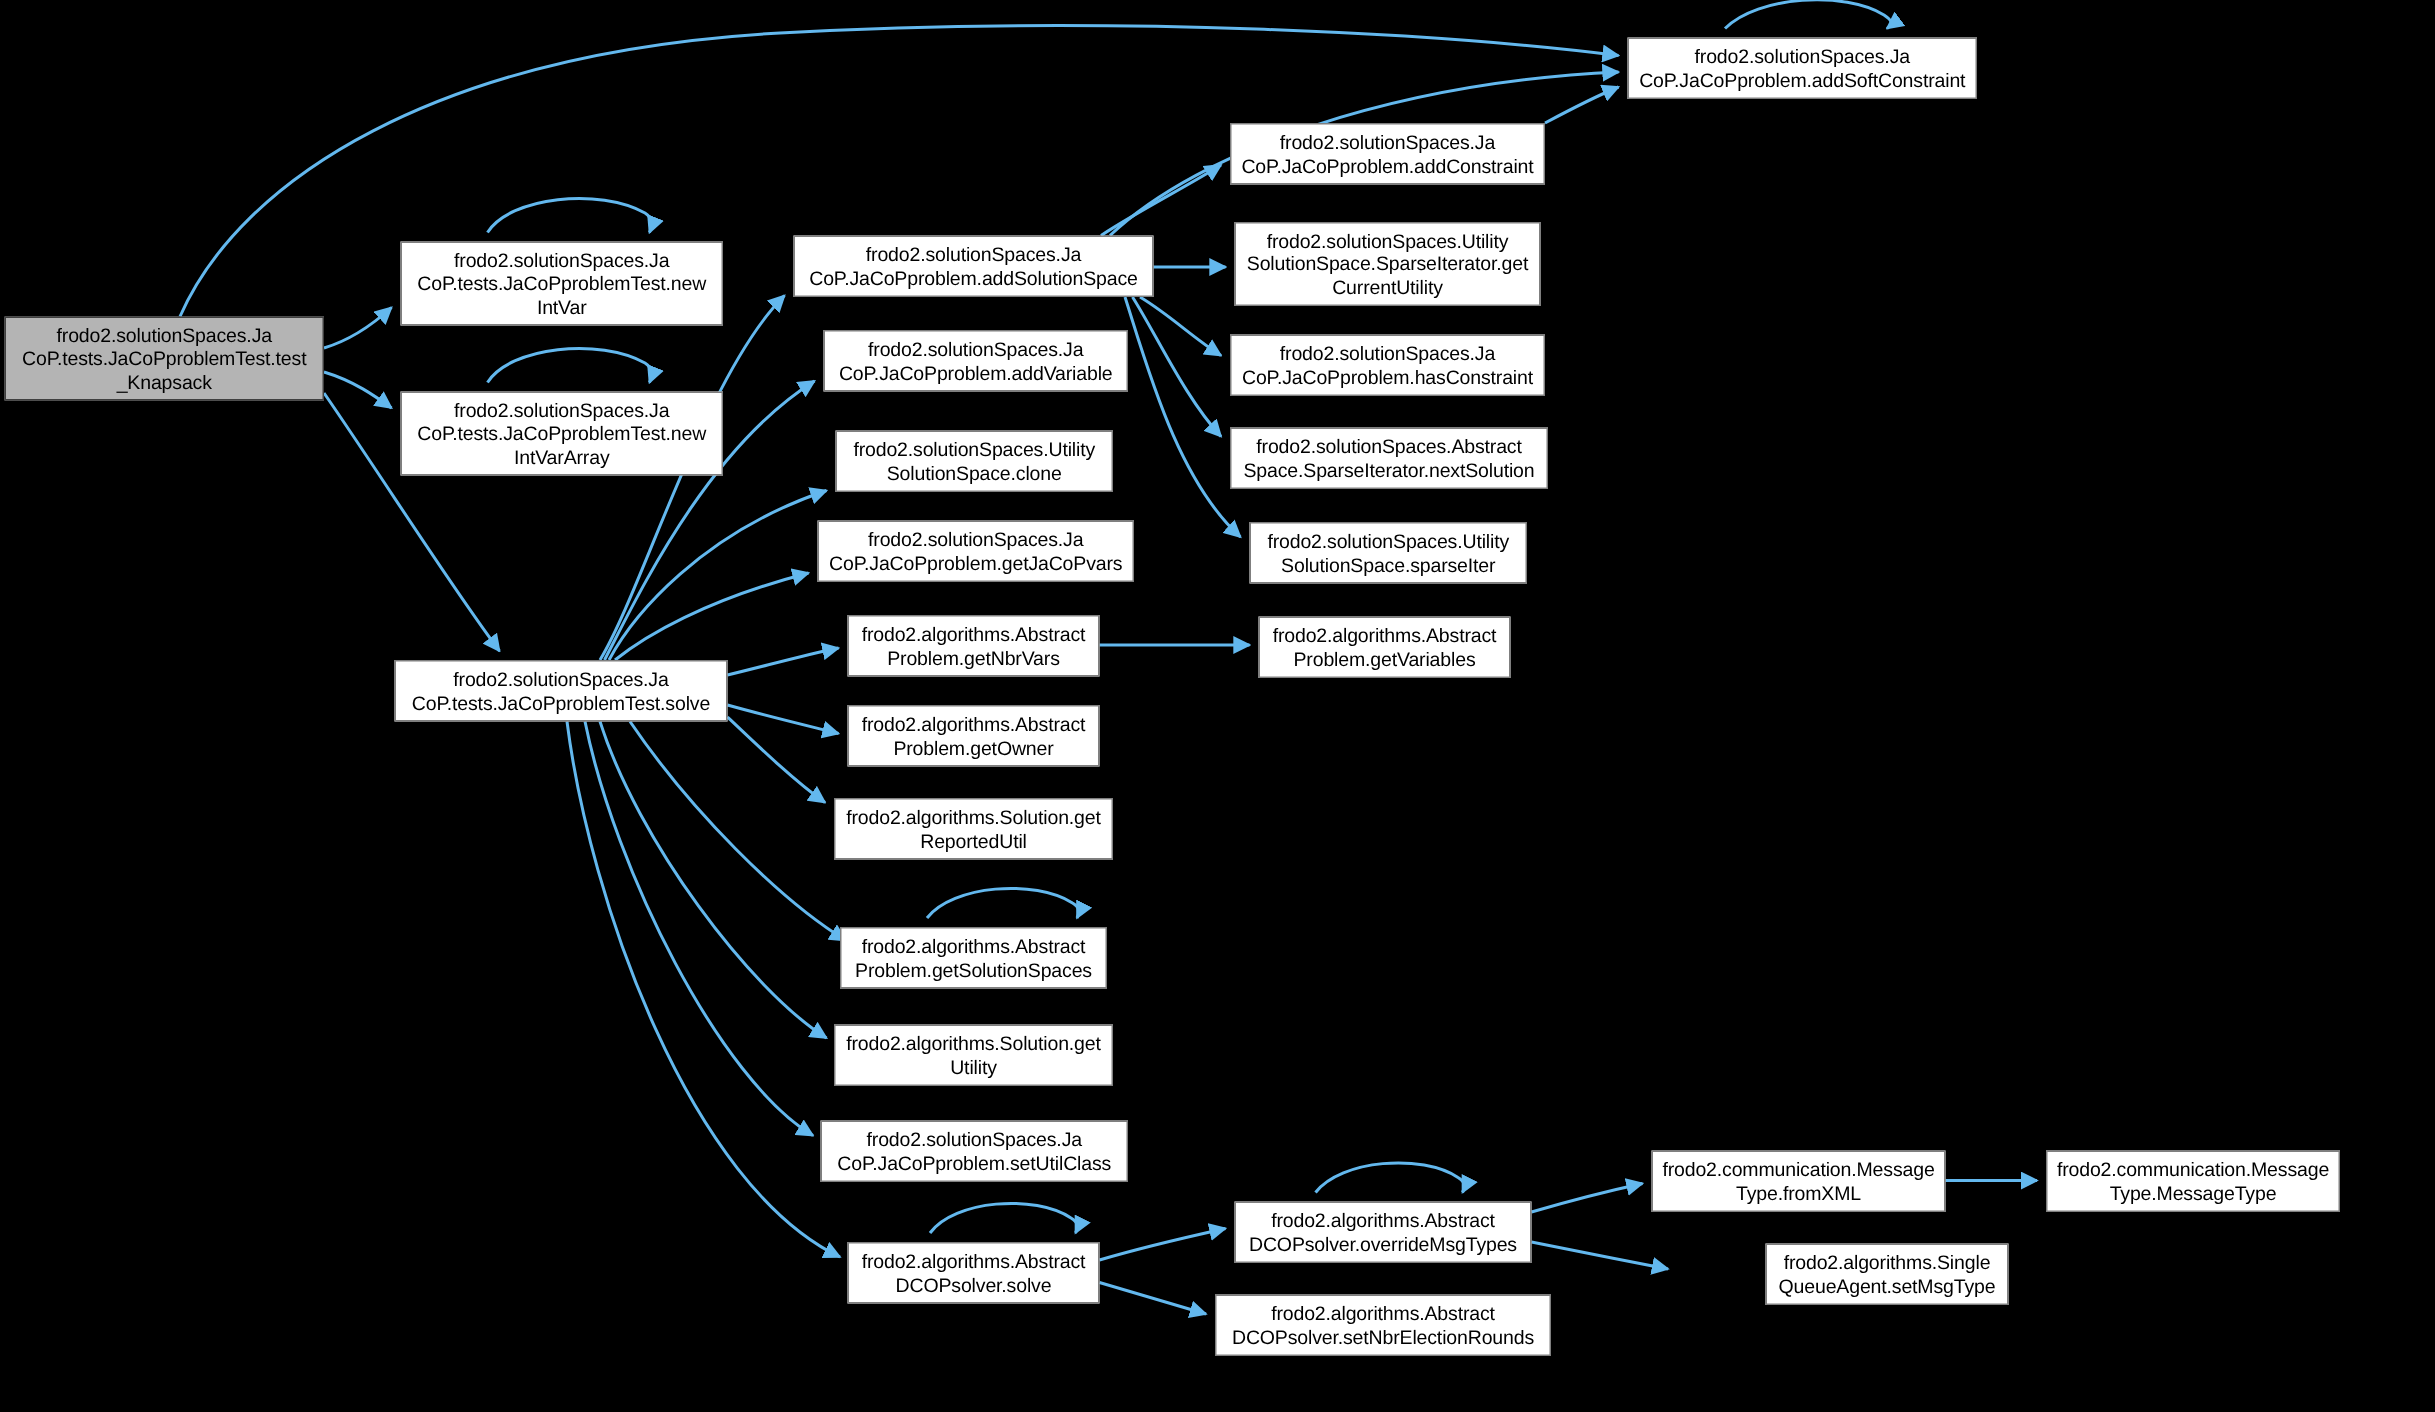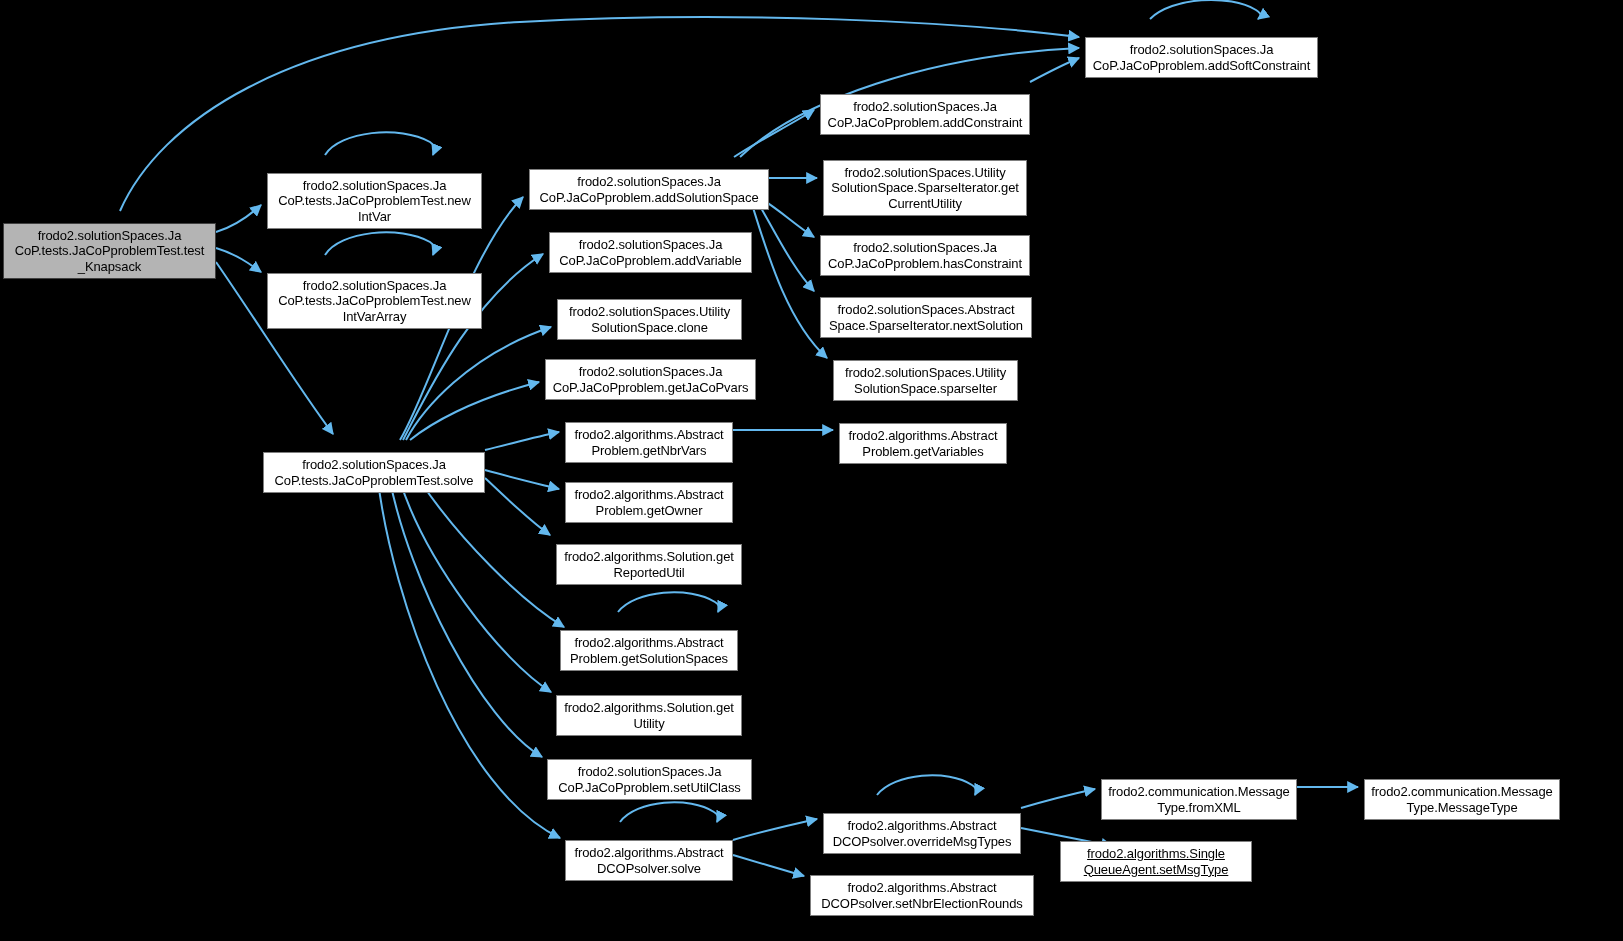--- a/index.html
+++ b/index.html
@@ -2,21 +2,21 @@
 <html><head>
 <meta charset="utf-8">
 <style>
   html,body{margin:0;padding:0;background:#000;}
   #canvas{position:relative;width:1623px;height:941px;background:#000;overflow:hidden;
           font-family:"Liberation Sans","DejaVu Sans",sans-serif;}
   svg#edges{position:absolute;left:0;top:0;width:1623px;height:941px;overflow:visible;}
   .node{position:absolute;box-sizing:border-box;background:#ffffff;border:1px solid #7f7f7f;
         color:#000;font-size:13px;line-height:15.5px;display:flex;align-items:center;
         justify-content:center;text-align:center;padding:2px 4px;white-space:pre-line;
-        letter-spacing:-0.1px;margin-top:12px;}
+        letter-spacing:-0.1px;}
   .node.root{background:#b4b4b4;border:1px solid #404040;}
 </style>
 </head>
 <body>
 
 <div id="canvas">
   <svg id="edges">
     <defs>
       <marker id="arrow" viewBox="0 0 10 10" refX="9" refY="5" markerWidth="6" markerHeight="6" orient="auto-start-reverse">
         <path d="M 0 0 L 10 5 L 0 10 z" fill="#63b8ee"></path>
@@ -107,18 +107,18 @@
       <div class="node" style="left: 839px; top: 411px; width: 168px; height: 41px;">frodo2.algorithms.Abstract
 Problem.getVariables</div>
       <div class="node" style="left: 1085px; top: 25px; width: 233px; height: 41px;">frodo2.solutionSpaces.Ja
 CoP.JaCoPproblem.addSoftConstraint</div>
       <div class="node" style="left: 823px; top: 801px; width: 198px; height: 41px;">frodo2.algorithms.Abstract
 DCOPsolver.overrideMsgTypes</div>
       <div class="node" style="left: 810px; top: 863px; width: 224px; height: 41px;">frodo2.algorithms.Abstract
 DCOPsolver.setNbrElectionRounds</div>
       <div class="node" style="left: 1101px; top: 767px; width: 196px; height: 41px;">frodo2.communication.Message
 Type.fromXML</div>
-      <div class="node" style="left: 1060px; top: 829px; width: 192px; height: 41px; text-decoration: underline;">frodo2.algorithms.Single
+      <div class="node" style="left: 1177px; top: 829px; width: 162px; height: 41px;">frodo2.algorithms.Single
 QueueAgent.setMsgType</div>
       <div class="node" style="left: 1364px; top: 767px; width: 196px; height: 41px;">frodo2.communication.Message
 Type.MessageType</div>
     </div>
 </div>
 
 </body></html>

